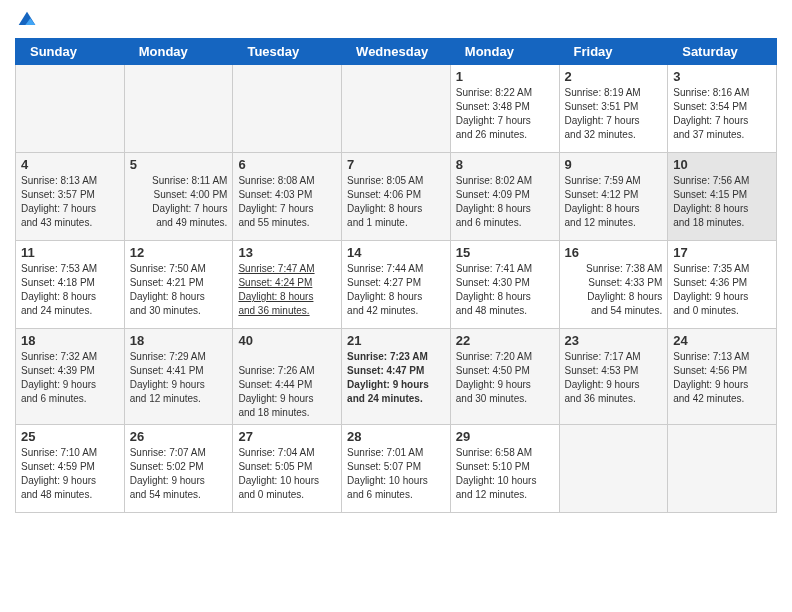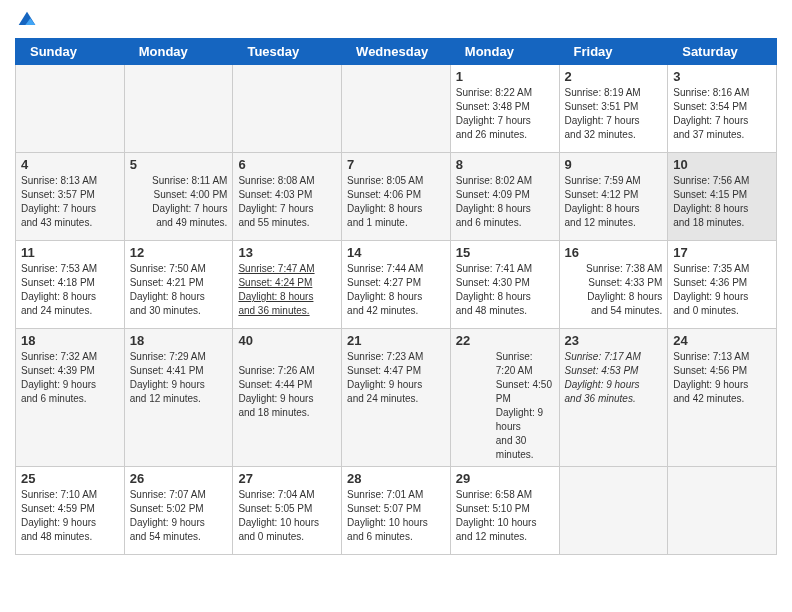--- a/index.html
+++ b/index.html
@@ -206,35 +206,35 @@
           </td>
           <td style="background: rgb(245, 245, 245);">
             <span class="day-num">40</span>
             <div class="day-detail" style="white-space: pre-line; margin-top: 16px;">Sunrise: 7:26 AM
 Sunset: 4:44 PM
 Daylight: 9 hours
 and 18 minutes.</div>
           </td>
           <td style="background: rgb(245, 245, 245);">
             <span class="day-num">21</span>
-            <div class="day-detail" style="white-space: pre-line;">Sunrise: 7:23 AM
+            <div class="day-detail" style="white-space: pre-line; font-weight: bold;">Sunrise: 7:23 AM
 Sunset: 4:47 PM
 Daylight: 9 hours
 and 24 minutes.</div>
           </td>
           <td style="background: rgb(245, 245, 245);">
             <span class="day-num">22</span>
-            <div class="day-detail" style="white-space: pre-line; margin-left: 40px;">Sunrise: 7:20 AM
+            <div class="day-detail" style="white-space: pre-line;">Sunrise: 7:20 AM
 Sunset: 4:50 PM
 Daylight: 9 hours
 and 30 minutes.</div>
           </td>
           <td style="background: rgb(245, 245, 245);">
             <span class="day-num">23</span>
-            <div class="day-detail" style="white-space: pre-line; font-style: italic;">Sunrise: 7:17 AM
+            <div class="day-detail" style="white-space: pre-line;">Sunrise: 7:17 AM
 Sunset: 4:53 PM
 Daylight: 9 hours
 and 36 minutes.</div>
           </td>
           <td style="background: rgb(245, 245, 245);">
             <span class="day-num">24</span>
             <div class="day-detail" style="white-space: pre-line;">Sunrise: 7:13 AM
 Sunset: 4:56 PM
 Daylight: 9 hours
 and 42 minutes.</div>

